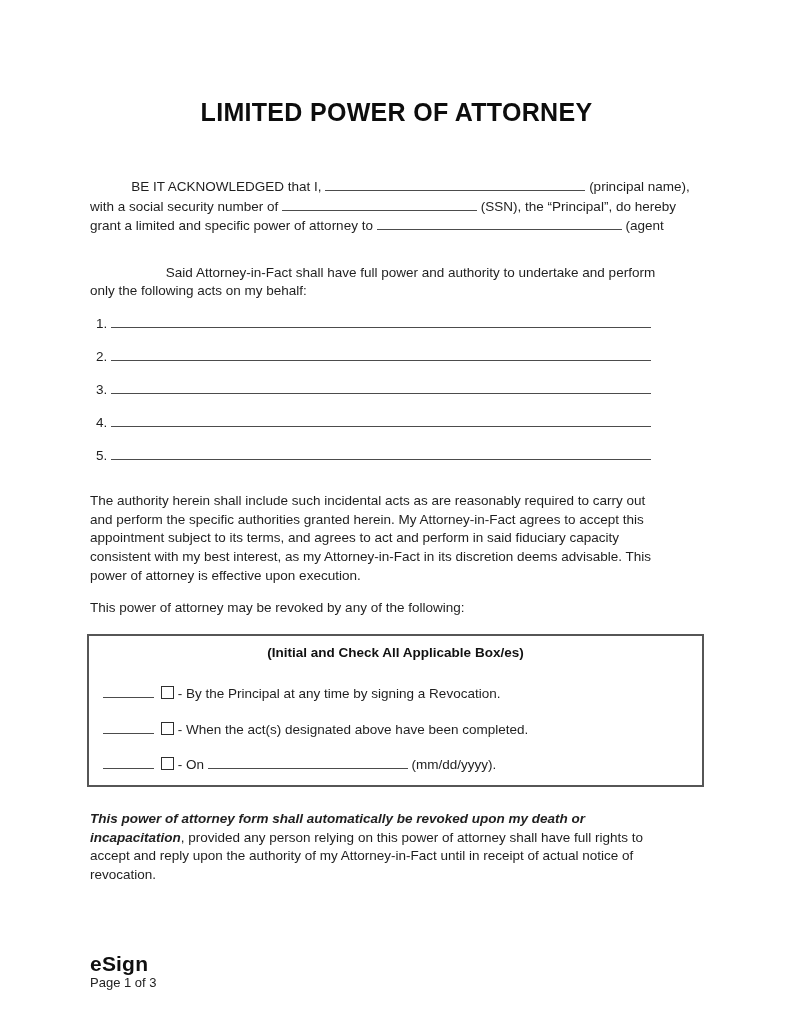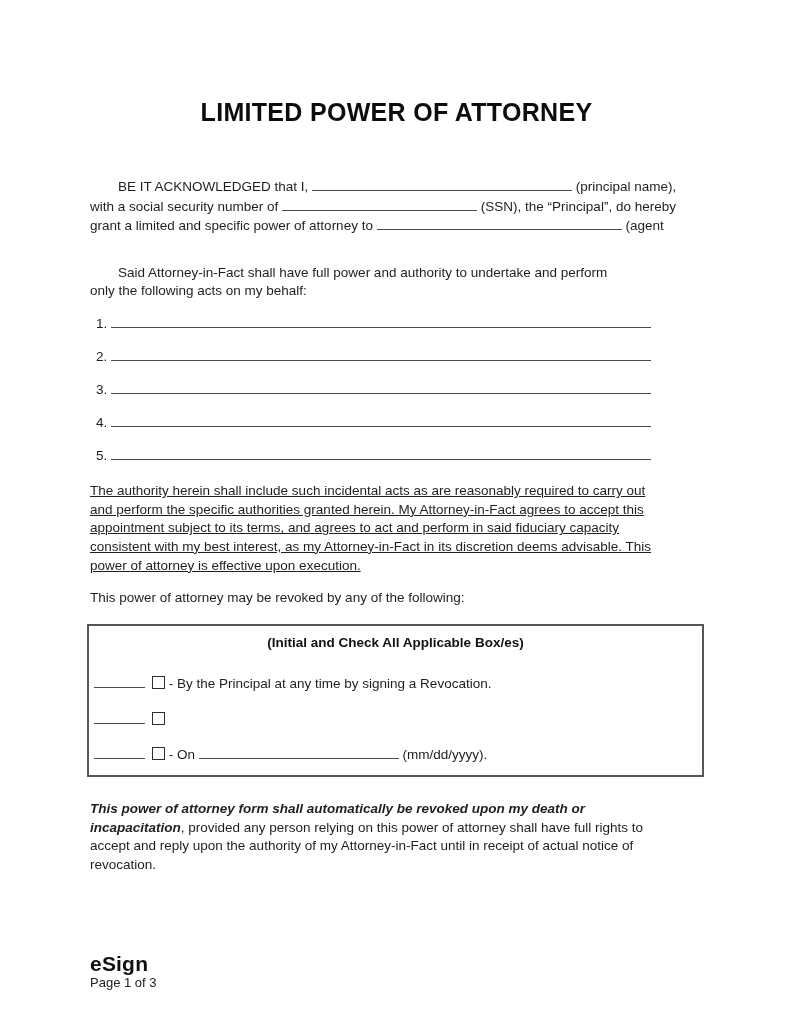--- a/index.html
+++ b/index.html
@@ -18,53 +18,53 @@
   .doc-title{
     margin:99px 0 0 0;
     text-align:center;
     font-size:25px;
     line-height:27px;
     font-weight:bold;
     letter-spacing:.3px;
     color:#0d0d0d;
   }
   .tline{white-space:pre;}
-  .tline.indent{padding-left:28px;}
+  .tline.indent{padding-left:28px;text-align:center;}
   .b{font-weight:bold;font-style:italic;}
   .blank{
     display:inline-block;
     height:13px;
     border-bottom:1.3px solid #4c4c4c;
   }
   .checkbox{
     display:inline-block;
     width:11px;height:11px;
     border:1.4px solid #2e2e2e;
     background:#fff;
     margin-left:7px;
     vertical-align:-1px;
   }
   .intro{margin-top:51px;}
   .powers-lead{margin-top:28px;}
   .acts{margin-top:13px;padding-left:6px;}
   .acts .tline{margin-bottom:13.3px;}
-  .authority{margin-top:17px;text-decoration:underline;}
+  .authority{margin-top:27px;}
   .revocation-lead{margin-top:14px;}
   .rev-box{
     margin:16px -1px 0 -3px;
     border:2px solid #565656;
     padding:8px 0 10px 0;
   }
   .rev-box .box-heading{
     text-align:center;
     font-weight:bold;
     color:#111;
     white-space:pre;
   }
-  .rev-box .rows{margin-top:10px;padding-left:5px;}
+  .rev-box .rows{margin-top:10px;padding-left:14px;}
   .rev-box .rows .tline{margin-top:16px;}
   .rev-box .rows .tline:first-child{margin-top:22px;}
   .death{margin-top:23px;}
   .footer{
     position:absolute;
     left:90px;right:88px;top:955px;
     display:flex;
     justify-content:space-between;
     align-items:baseline;
     flex-direction:column;
@@ -110,21 +110,21 @@
       <div class="tline">consistent with my best interest, as my Attorney-in-Fact in its discretion deems advisable. This</div>
       <div class="tline">power of attorney is effective upon execution.</div>
     </div>
 
   <div class="revocation-lead tline">This power of attorney may be revoked by any of the following:</div>
 
   <div class="rev-box">
     <div class="box-heading">(Initial and Check All Applicable Box/es)</div>
     <div class="rows">
         <div class="tline"><span class="blank" style="width: 51px;"></span><span class="checkbox"></span><span> - By the Principal at any time by signing a Revocation.</span></div>
-        <div class="tline"><span class="blank" style="width: 51px;"></span><span class="checkbox"></span></div>
+        <div class="tline"><span class="blank" style="width: 51px;"></span><span class="checkbox"></span><span> - When the act(s) designated above have been completed.</span></div>
         <div class="tline"><span class="blank" style="width: 51px;"></span><span class="checkbox"></span><span> - On </span><span class="blank" style="width: 200px;"></span><span> (mm/dd/yyyy).</span></div>
       </div>
   </div>
 
   <div class="death">
       <div class="tline"><span class="b">This power of attorney form shall automatically be revoked upon my death or</span></div>
       <div class="tline"><span class="b">incapacitation</span><span>, provided any person relying on this power of attorney shall have full rights to</span></div>
       <div class="tline"><span>accept and reply upon the authority of my Attorney-in-Fact until in receipt of actual notice of</span></div>
       <div class="tline"><span>revocation.</span></div>
     </div>

